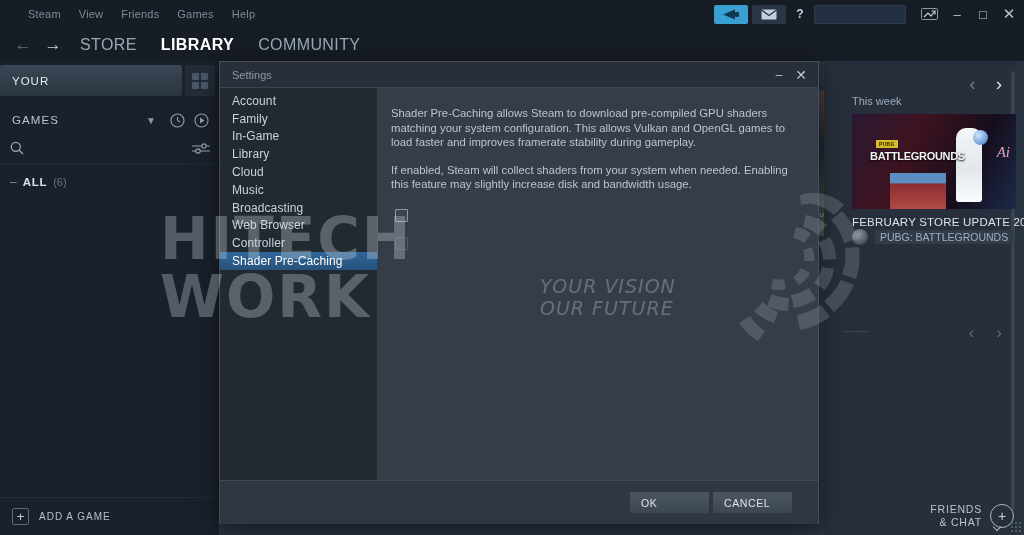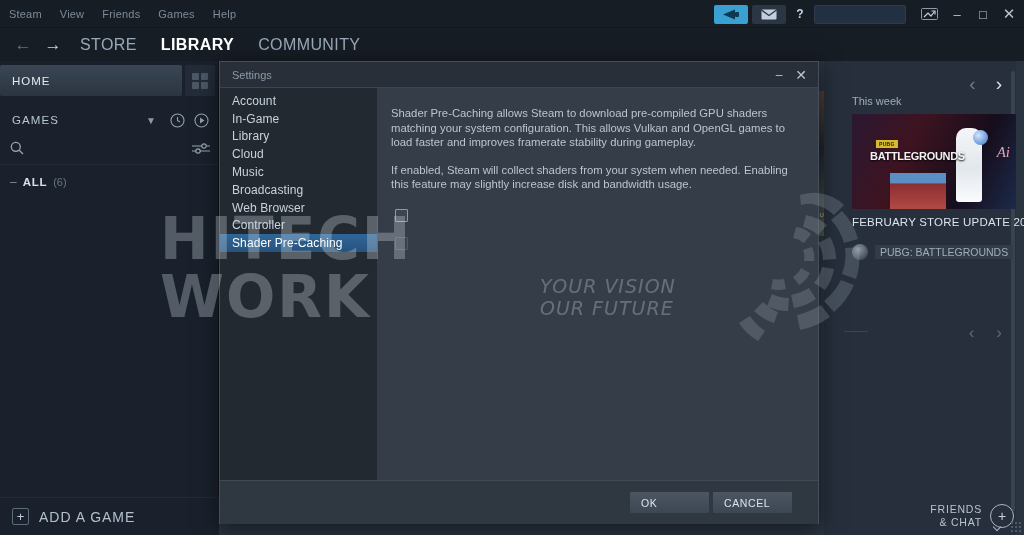--- a/index.html
+++ b/index.html
@@ -16,21 +16,21 @@
     background: #1a212c;
     overflow: hidden;
   }
 
   
   .menubar {
     position: absolute; left: 0; top: 0;
     width: 1024px; height: 28px;
     background: #171d25;
     display: flex; align-items: center;
-    padding-left: 0;
+    padding-left: 19px;
     border-bottom: 1px solid #12171d;
   }
   .menubar-item {
     font-size: 11px; color: #7d8b99;
     padding: 3px 9px;
     letter-spacing: .2px;
   }
   .menubar-right {
     position: absolute; right: 4px; top: 0;
     height: 28px; display: flex; align-items: center; gap: 4px;
@@ -155,21 +155,21 @@
     border-top: 1px solid #222b36;
     display: flex; align-items: center;
     padding-left: 12px; gap: 10px;
   }
   .plus-box {
     width: 17px; height: 17px;
     border: 1px solid #5c6b7a; border-radius: 2px;
     display:flex;align-items:center;justify-content:center;
     color: #c2cfdb; font-size: 13px; line-height: 1;
   }
-  .addgame-label { font-size: 14px; letter-spacing: 1px; color: #b3c0cd; }
+  .addgame-label { font-size: 10px; letter-spacing: 1px; color: #b3c0cd; }
 
   
   .lib-main {
     position: absolute; left: 219px; top: 61px;
     width: 805px; height: 474px;
     background: #2a3340;
   }
   .capsule-strip {
     position: absolute; left: 560px; top: 30px;
     width: 45px; height: 145px;
@@ -232,21 +232,21 @@
     color: #e8a0b4; font-family: "Liberation Serif", serif;
     font-style: italic; font-size: 15px;
   }
   .news-title {
     position: absolute; left: 28px; top: 155px;
     width: 172px;
     font-size: 11.5px; color: #d9e3ec; letter-spacing: .2px;
     white-space: nowrap; overflow: hidden;
   }
   .news-sub {
-    position: absolute; left: 28px; top: 183px;
+    position: absolute; left: 28px; top: 168px;
     display: flex; align-items: center; gap: 7px;
   }
   .news-sub .ic {
     width: 16px; height: 16px; border-radius: 50%;
     background: radial-gradient(circle at 40% 35%, #8c98a4, #2b3038);
   }
   .news-sub .tx {
     font-size: 10.5px; color: #9fadbb;
     background: #323c49; padding: 1px 5px;
   }
@@ -439,21 +439,21 @@
   <div class="navbar">
     <div class="nav-arrow">←</div>
     <div class="nav-arrow fwd">→</div>
     <div class="nav-link">STORE</div>
     <div class="nav-link active">LIBRARY</div>
     <div class="nav-link">COMMUNITY</div>
   </div>
 
   <div class="left-panel">
     <div class="home-row">
-      <div class="home-btn">HOME</div>
+      <div class="home-btn">YOUR</div>
       <div class="grid-btn">
         <div class="grid-icon">
             <i></i>
             <i></i>
             <i></i>
             <i></i>
           </div>
       </div>
     </div>
 
@@ -567,20 +567,21 @@
   <div class="dialog">
     <div class="dlg-titlebar">
       <div class="dlg-title">Settings</div>
       <div class="dlg-min">–</div>
       <div class="dlg-close">✕</div>
     </div>
 
     <div class="dlg-body">
       <div class="dlg-nav">
         <div class="dlg-nav-item">Account</div>
+        <div class="dlg-nav-item">Family</div>
         <div class="dlg-nav-item">In-Game</div>
         <div class="dlg-nav-item">Library</div>
         <div class="dlg-nav-item">Cloud</div>
         <div class="dlg-nav-item">Music</div>
         <div class="dlg-nav-item">Broadcasting</div>
         <div class="dlg-nav-item">Web Browser</div>
         <div class="dlg-nav-item">Controller</div>
         <div class="dlg-nav-item selected">Shader Pre-Caching</div>
       </div>
 

